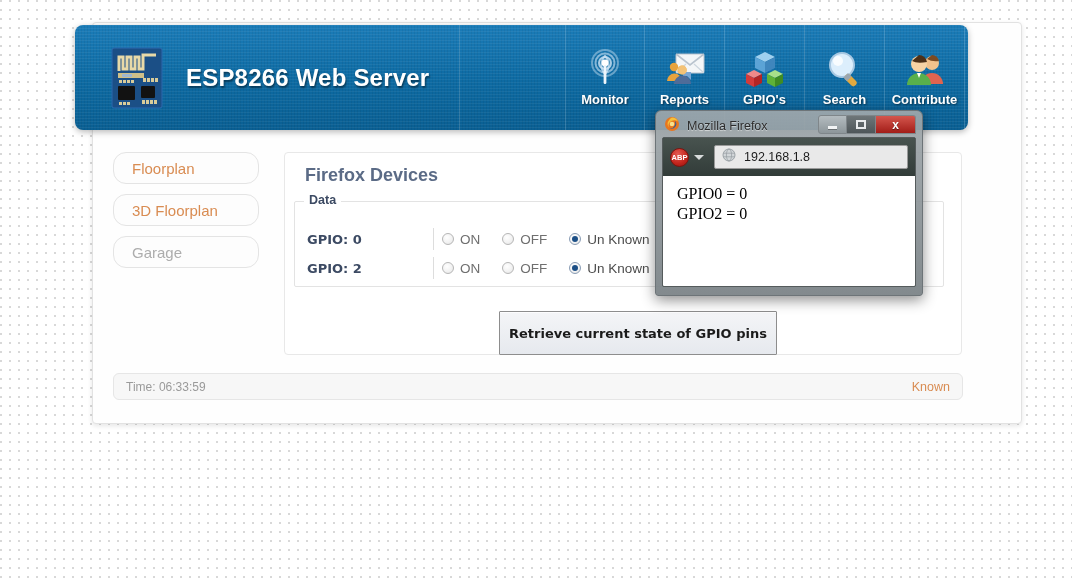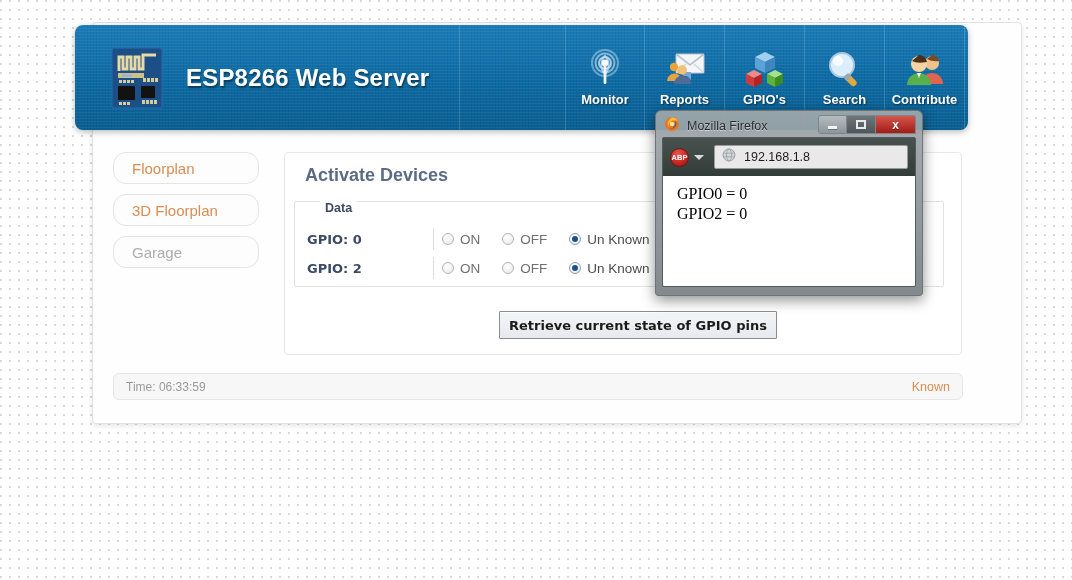--- a/index.html
+++ b/index.html
@@ -122,26 +122,25 @@
   #data-fieldset {
     position: absolute;
     left: 9px; top: 48px;
     width: 650px; height: 86px;
     border: 1px solid #e3e3e3;
     border-radius: 2px;
     box-sizing: border-box;
   }
   #data-legend {
     position: absolute;
-    left: 25px; top: -9px;
+    left: 9px; top: -9px;
     background: #ffffff;
     padding: 0 5px;
     font-size: 12.5px; font-weight: bold;
     color: #3c4a63;
-    margin-top: 8px;
   }
   .gpio-row {
     position: absolute;
     left: 0; width: 100%; height: 30px;
     display: flex; align-items: center;
   }
   .gpio-label {
     position: absolute; left: 12px;
     font-size: 13px; font-weight: bold;
     color: #3c4a63;
@@ -177,21 +176,21 @@
   .radio-text {
     font-size: 13.5px; color: #6f6f6f;
     white-space: nowrap;
   }
   .radio-text.sel { color: #4c4c4c; }
 
   #retrieve-btn {
     position: absolute;
     left: 214px; top: 158px;
     height: 26px;
-    padding: 0 9px;
+    padding: 8px 9px;
     background: linear-gradient(180deg, #f4f5f7 0%, #e6e9ee 100%);
     border: 1px solid #8d8d8d;
     border-radius: 1px;
     font-family: "DejaVu Sans", sans-serif;
     font-size: 13px; font-weight: bold;
     color: #1b1b1b;
     cursor: pointer;
     box-shadow: inset 0 1px 0 rgba(255,255,255,0.8);
     display: flex; align-items: center; text-align: right;
   }
@@ -496,21 +495,21 @@
   </div>
   <div class="side-btn">
     <span>3D Floorplan</span>
   </div>
   <div class="side-btn disabled">
     <span>Garage</span>
   </div>
 </div>
 
 <div id="main-panel">
-  <div id="panel-title">Activate Devices</div>
+  <div id="panel-title">Firefox Devices</div>
 
   <div id="data-fieldset">
     <div id="data-legend">Data</div>
 
     <div class="gpio-row" style="top:22px;">
       <span class="gpio-label">GPIO: 0</span>
       <div class="radio-group">
         <label class="radio-opt">
           <span class="radio-dot"></span>
           <span class="radio-text">ON</span>

